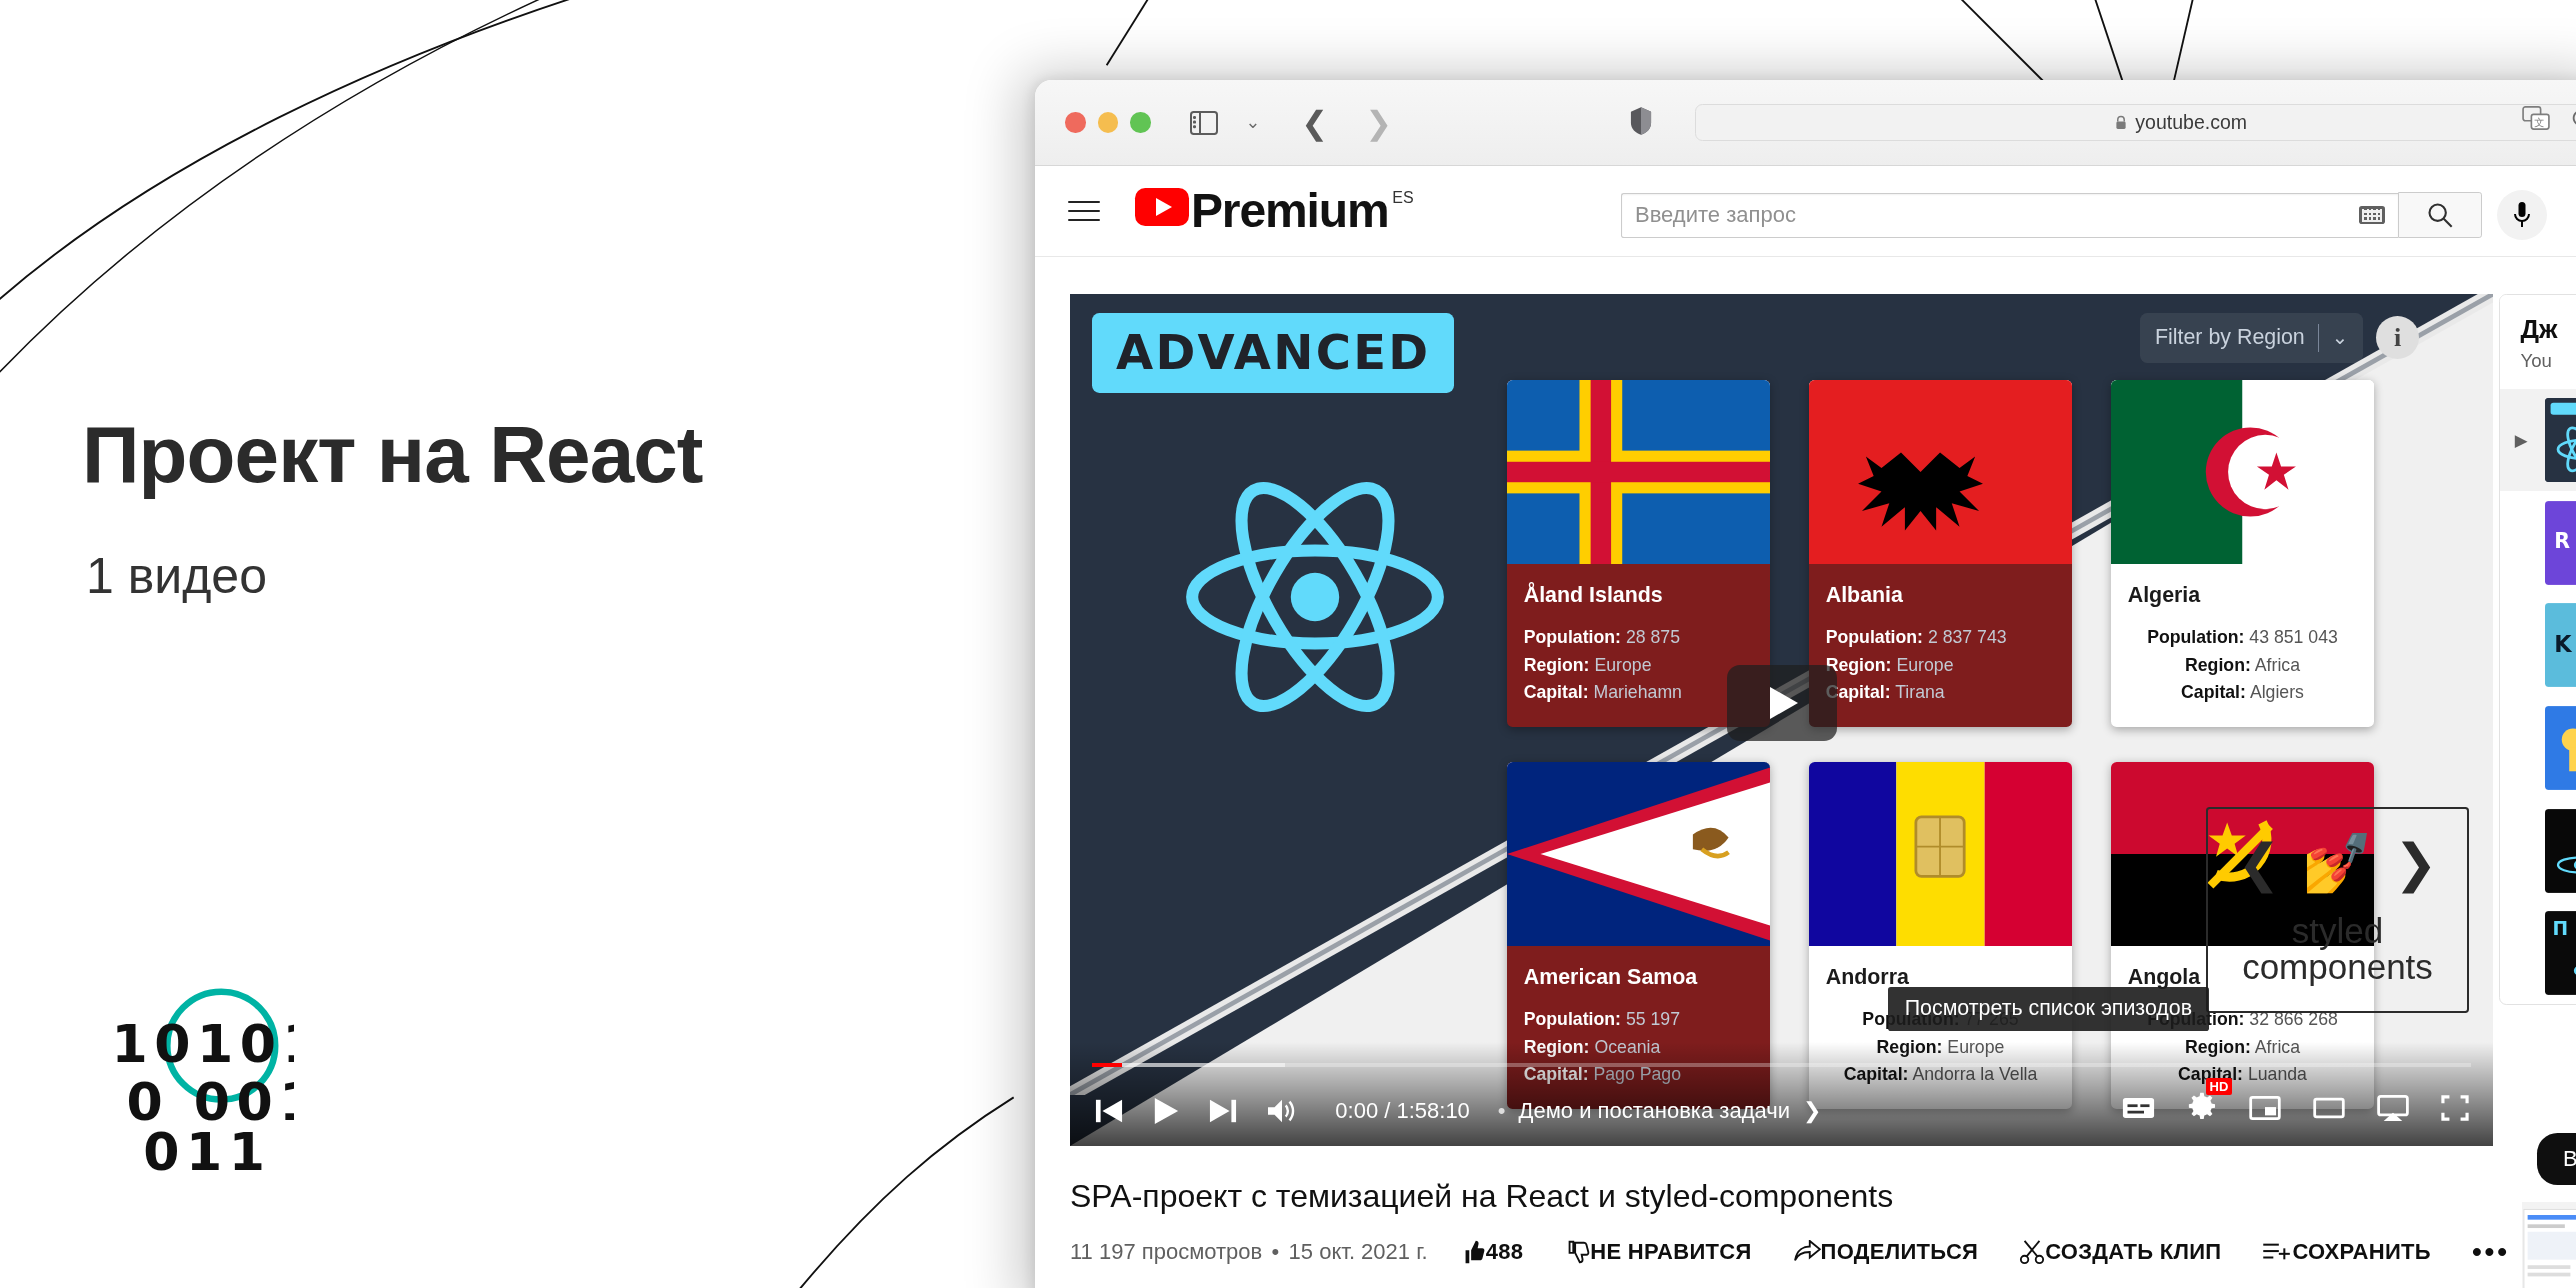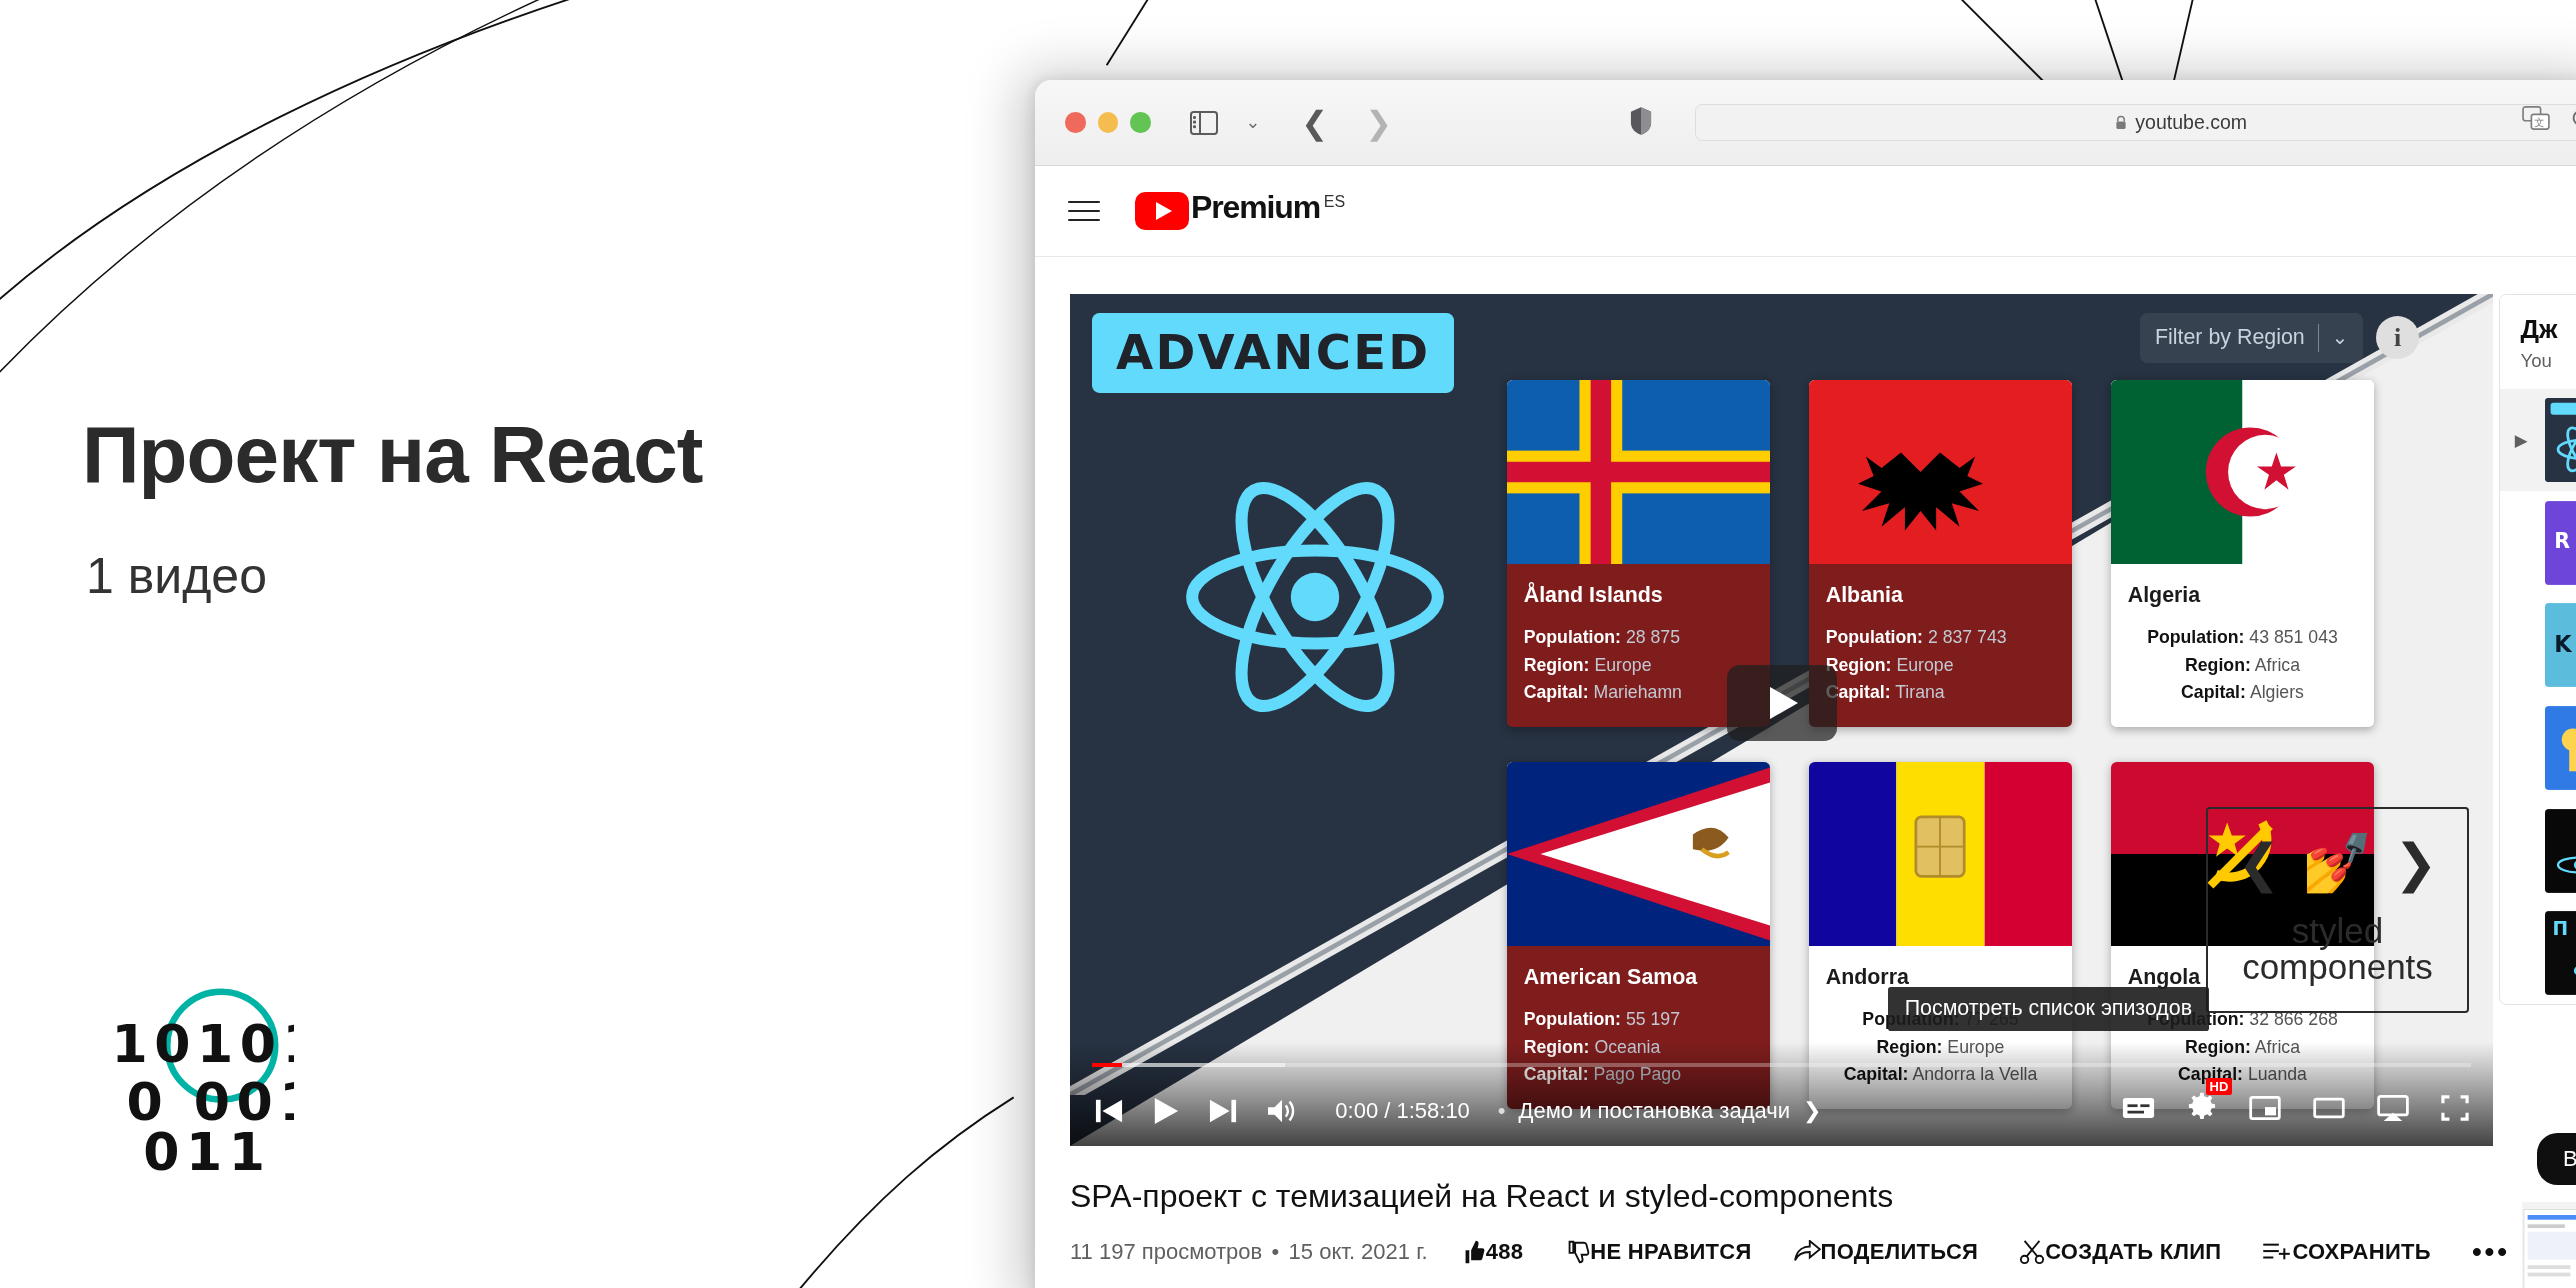--- a/index.html
+++ b/index.html
@@ -74,21 +74,21 @@
     position: relative; height: 91px; background: #ffffff;
     border-bottom: 0.9px solid #e8e8e8;
     display: flex; align-items: center;
   }
   .burger { margin-left: 33px; width: 32px; }
   .burger span { display:block; height: 2.4px; background:#232323; margin: 6.5px 0; border-radius:1.9px; }
   .yt-logo { display:flex; align-items:flex-start; margin-left: 35px; }
   .yt-play { width: 54px; height: 38px; background:#ff0000; border-radius: 10.2px; position: relative; }
   .yt-play::after { content:""; position:absolute; left: 20.5px; top: 10.2px;
      border-left: 16.7px solid #fff; border-top: 9.3px solid transparent; border-bottom: 9.3px solid transparent; }
-  .yt-word { font-size: 32px; font-weight: 700; color:#121212; letter-spacing:-1.1px; margin-left: 1.9px; line-height: 0.95; }
+  .yt-word { font-size: 48px; font-weight: 700; color:#121212; letter-spacing:-1.1px; margin-left: 1.9px; line-height: 0.95; }
   .yt-sup { font-size: 16px; color:#333; margin-left: 3.7px; margin-top: 0.9px; font-weight:400;}
 
   .yt-search-wrap { position:absolute; left: 586px; top: 24px; display:flex; align-items:center; }
   .yt-search {
     width: 777px; height: 45px; border: 0.9px solid #ccc; border-right: none;
     border-radius: 2.8px 0 0 2.8px; background:#fff; display:flex; align-items:center; padding: 0 13px;
     box-shadow: inset 0 0.9px 1.9px rgba(0,0,0,0.06);
   }
   .yt-search .ph { font-size: 22px; color: #909090; flex: 1; }
   .kbd-icon { width: 26px; height: 18.6px; background: #606060; border-radius: 2.8px; position: relative; }
@@ -290,20 +290,39 @@
           <span></span>
           <span></span>
       </div>
 
       <div class="yt-logo">
         <div class="yt-play"></div>
         <div class="yt-word">Premium</div>
         <div class="yt-sup">ES</div>
       </div>
 
+      <div class="yt-search-wrap">
+        <div class="yt-search">
+          <span class="ph">Введите запрос</span>
+          <span class="kbd-icon"></span>
+        </div>
+        <div class="yt-search-btn">
+          <svg width="28" height="28" viewBox="0 0 24 24">
+            <circle cx="10" cy="10" r="7" stroke="#303030" stroke-width="1.8" fill="none"></circle>
+            <line x1="15.2" y1="15.2" x2="22" y2="22" stroke="#303030" stroke-width="1.8"></line>
+          </svg>
+        </div>
+        <div class="mic-btn">
+          <svg width="24" height="28" viewBox="0 0 24 28">
+            <rect x="8.5" y="1" width="7" height="15" rx="3.5" fill="#030303"></rect>
+            <path d="M5 13 a7 7 0 0 0 14 0" stroke="#030303" stroke-width="2" fill="none"></path>
+            <line x1="12" y1="20" x2="12" y2="26" stroke="#030303" stroke-width="2"></line>
+          </svg>
+        </div>
+      </div>
     </div>
 
     <div class="yt-body">
 
       <div class="yt-primary">
 
         <div class="player">
           <div class="theme-dark"></div>
           <div class="theme-light"></div>
 

